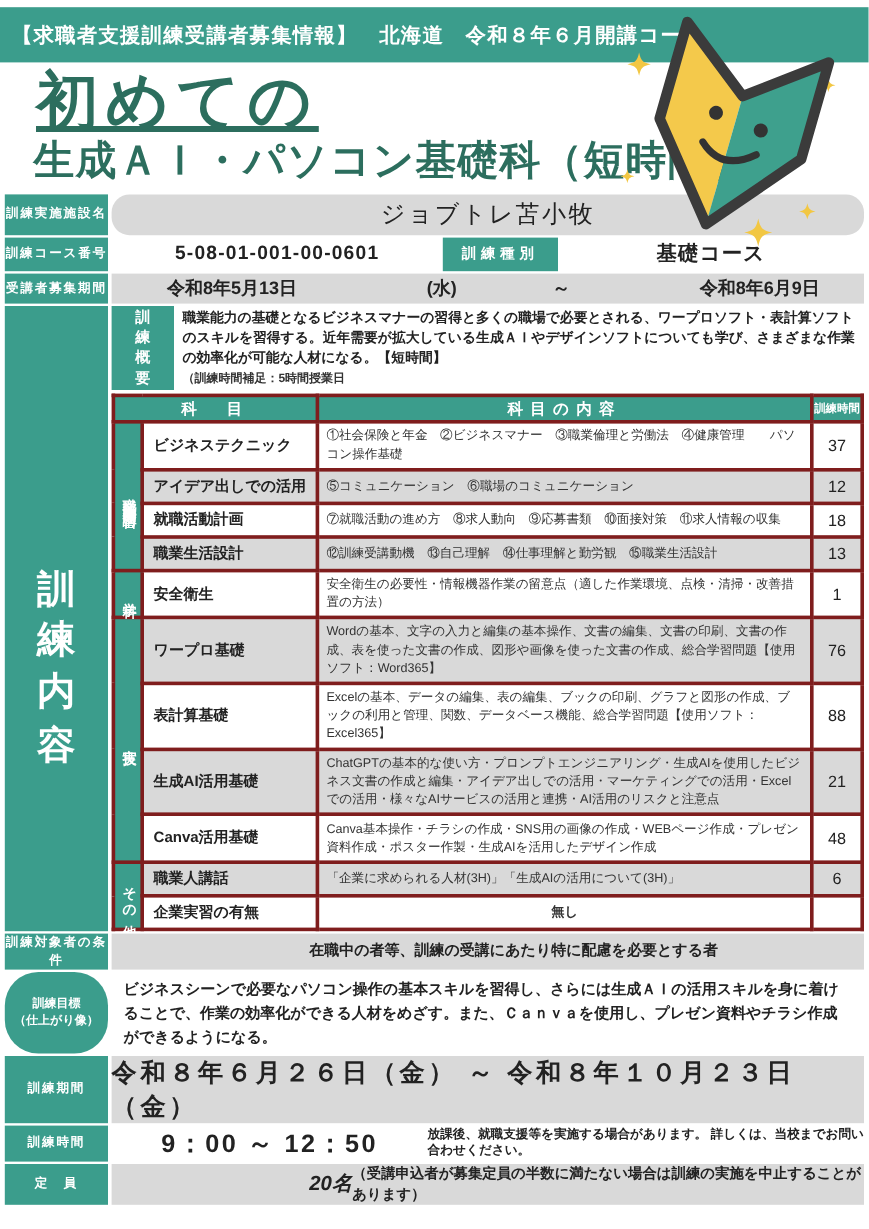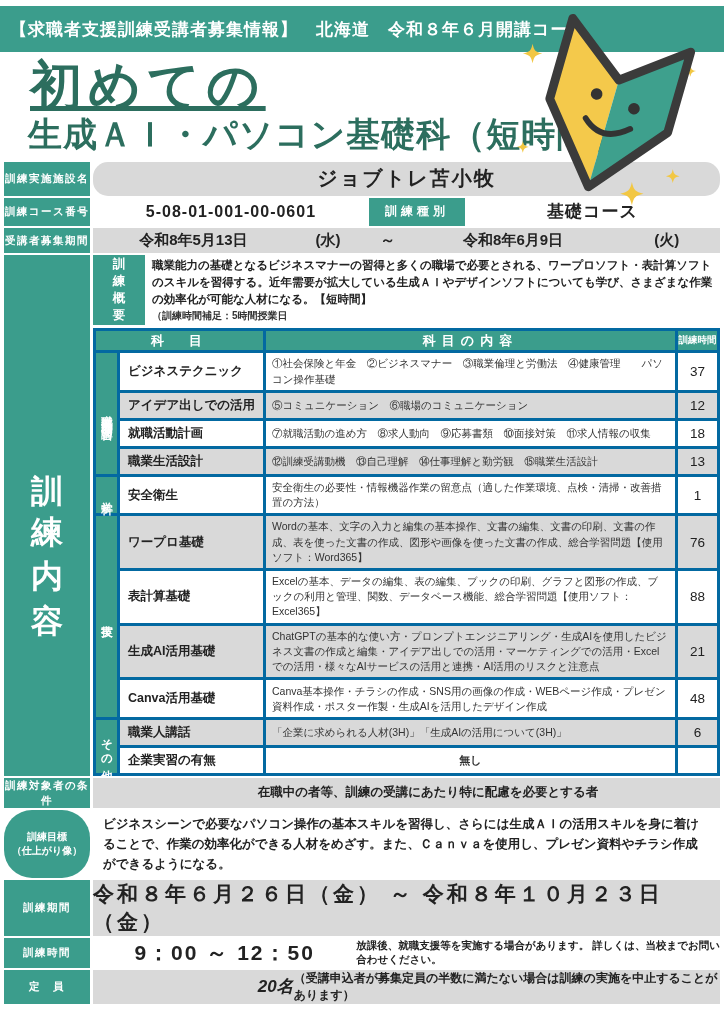--- a/index.html
+++ b/index.html
@@ -40,32 +40,32 @@
   .tlabel{
     flex:0 0 86px;margin-right:3px;background:var(--teal);color:#fff;
     font-weight:bold;font-size:10.5px;letter-spacing:1.5px;line-height:1.4;
     display:flex;flex-direction:column;align-items:center;justify-content:center;
     text-align:center;
   }
   .tvalue{flex:1;display:flex;align-items:center;}
   .bg-gray{background:var(--gray);}
 
   .facility-row{min-height:34px;}
-  .facility-row .tvalue{justify-content:center;font-weight:bold;font-size:20px;letter-spacing:2px;border-radius:15px;}
+  .facility-row .tvalue{justify-content:center;font-weight:normal;font-size:20px;letter-spacing:2px;border-radius:15px;}
 
   .course-row{min-height:28px;}
   .course-no{flex:0 0 44%;text-align:center;font-weight:bold;font-size:16px;letter-spacing:1px;}
   .type-badge{
     flex:0 0 96px;background:var(--teal);color:#fff;font-weight:bold;font-size:12px;
     letter-spacing:4px;display:flex;align-items:center;justify-content:center;align-self:stretch;
   }
   .course-type{flex:1;text-align:center;font-weight:bold;font-size:17px;letter-spacing:1px;}
 
   .recruit-row{min-height:25px;}
-  .recruit-row .tvalue{font-weight:bold;font-size:15px;}
+  .recruit-row .tvalue{font-weight:bold;font-size:15px;gap:40px;}
   .r-start{flex:0 0 32%;text-align:center;}
   .r-sday{flex:0 0 11%;text-align:center;}
   .r-tilde{flex:0 0 8%;text-align:center;}
   .r-end{flex:0 0 32%;text-align:center;}
   .r-eday{flex:1;text-align:center;}
 
   
   .content-label{font-size:32px;letter-spacing:0;}
   .content-label .vstack{
     writing-mode:vertical-lr;text-orientation:upright;letter-spacing:1.35em;
@@ -79,21 +79,21 @@
     text-align:center;padding:0 16px;word-break:break-all;
   }
   .ov-text{flex:1;padding:2px 4px;}
   .ov-main{font-size:11.5px;font-weight:bold;line-height:1.5;color:#222;}
   .ov-note{font-size:10px;font-weight:bold;color:#333;line-height:1.4;margin-top:1px;}
 
   table.course{border-collapse:collapse;width:100%;table-layout:fixed;}
   table.course col.c-group{width:24px;}
   table.course col.c-subject{width:146px;}
   table.course col.c-hours{width:42px;}
-  table.course th,table.course td{border:3px solid #0369a1;}
+  table.course th,table.course td{border:3px solid #7f1d1d;}
   table.course thead th{
     background:var(--teal);color:#fff;font-weight:bold;font-size:13px;height:22px;
     letter-spacing:6px;text-align:center;
   }
   table.course thead th.h-hours{font-size:9.5px;letter-spacing:0;}
   td.group{background:var(--teal);color:#fff;text-align:center;vertical-align:middle;}
   td.group .vtext{
     writing-mode:vertical-lr;text-orientation:upright;font-weight:bold;font-size:11.5px;
     letter-spacing:2px;margin:0 auto;
   }

